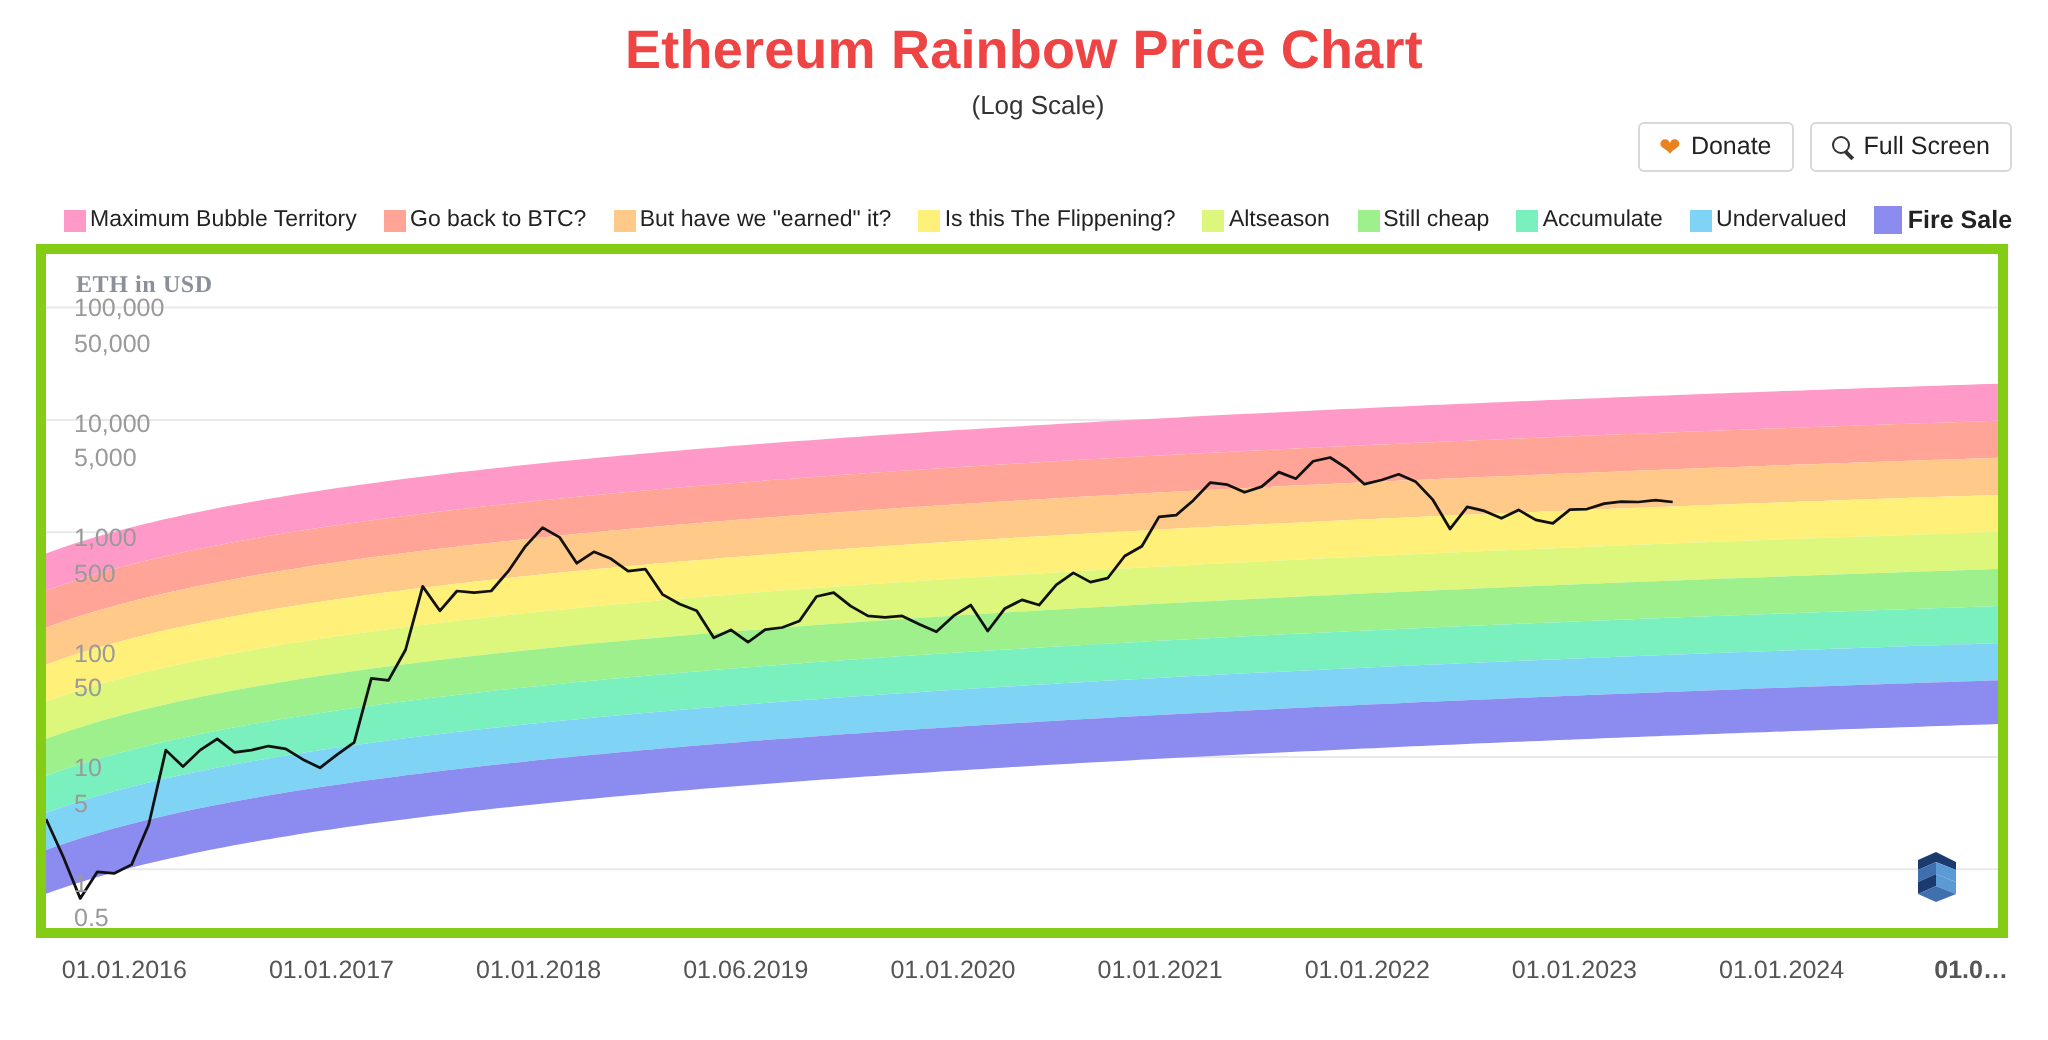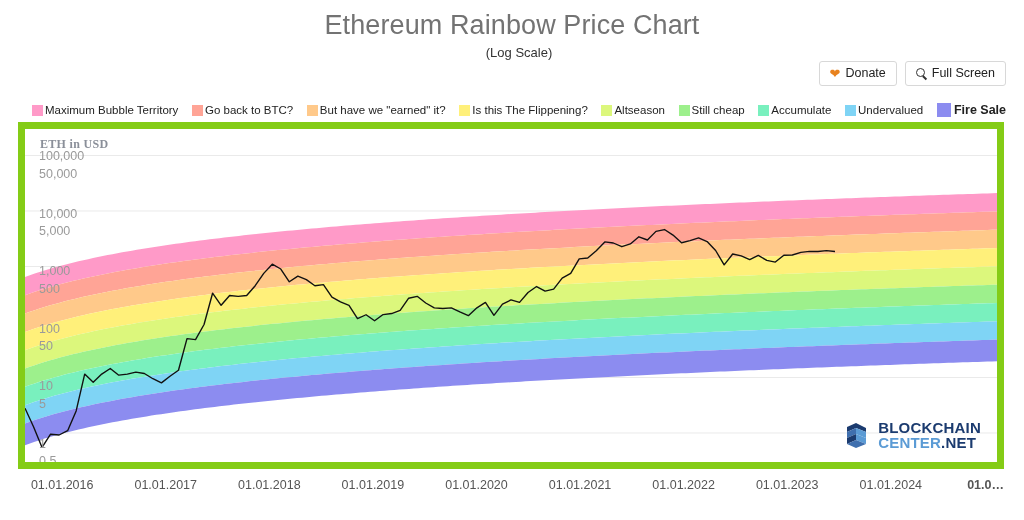--- a/index.html
+++ b/index.html
@@ -7,22 +7,22 @@
     width:1024px;height:520px;
     background:#ffffff;
     font-family:"Liberation Sans", sans-serif;
     overflow:hidden;
     position:relative;
   }
   
   .title{
     text-align:center;
     font-size:27px;
-    color:#737373;
-    font-weight:400;
+    color:#ef4444;
+    font-weight:700;
     margin:0;
     padding-top:10px;
     letter-spacing:.1px;
   }
   .subtitle{
     text-align:center;
     font-size:13px;
     color:#333;
     margin:4px 0 0 0;
     padding-left:14px;
@@ -72,21 +72,21 @@
     margin-right:2px;
     flex:none;
   }
   .lg-item.active .lg-sw{width:14px;height:14px;margin-right:3px;}
   .lg-item.active .lg-tx{font-weight:bold;font-size:12.5px;}
   
   .chart-box{
     position:absolute;
     left:18px;top:122px;
     width:986px;height:347px;
-    border:7px solid #84cc16;
+    border:5px solid #84cc16;
     background:#fff;
     box-sizing:border-box;
     overflow:hidden;
   }
   .chart-label{
     position:absolute;left:15px;top:8px;
     font-family:"Liberation Serif", serif;
     font-weight:bold;
     font-size:12px;
     color:#8a8f99;
@@ -242,31 +242,27 @@
     </div>
   <div class="wm">
     <svg width="30" height="28" viewBox="0 0 30 28">
       <path d="M6 6 L15 2 L25 7 L25 11 L15 7 L6 11 Z" fill="#1b3b6f"></path>
       <path d="M6 11 L15 7 L15 13 L6 17 Z" fill="#3f6fae"></path>
       <path d="M15 7 L25 11 L25 17 L15 13 Z" fill="#5b9bd5"></path>
       <path d="M6 17 L15 13 L15 19 L6 23 Z" fill="#1b3b6f"></path>
       <path d="M15 13 L25 17 L25 23 L15 19 Z" fill="#5b9bd5"></path>
       <path d="M6 23 L15 19 L25 23 L15 27 Z" fill="#3f6fae"></path>
     </svg>
-    <div class="wm-txt">
-      <span class="wm-l1">BLOCKCHAIN</span>
-      <span class="wm-l2"><span>CENTER</span><b>.NET</b></span>
-    </div>
   </div>
 </div>
 
 <div class="xaxis" id="xaxis">
     <div class="xtick" style="left: 44.1579px; top: 6px;">01.01.2016</div>
     <div class="xtick" style="left: 147.737px; top: 6px;">01.01.2017</div>
     <div class="xtick" style="left: 251.316px; top: 6px;">01.01.2018</div>
-    <div class="xtick" style="left: 354.895px; top: 6px;">01.01.2019</div>
+    <div class="xtick" style="left: 354.895px; top: 6px;">01.06.2019</div>
     <div class="xtick" style="left: 458.474px; top: 6px;">01.01.2020</div>
     <div class="xtick" style="left: 562.053px; top: 6px;">01.01.2021</div>
     <div class="xtick" style="left: 665.632px; top: 6px;">01.01.2022</div>
     <div class="xtick" style="left: 769.211px; top: 6px;">01.01.2023</div>
     <div class="xtick" style="left: 872.789px; top: 6px;">01.01.2024</div>
     <div class="xtick clipped" style="left: 986px; top: 6px; font-weight: bold;">01.0…</div>
   </div>
 
 </body></html>

